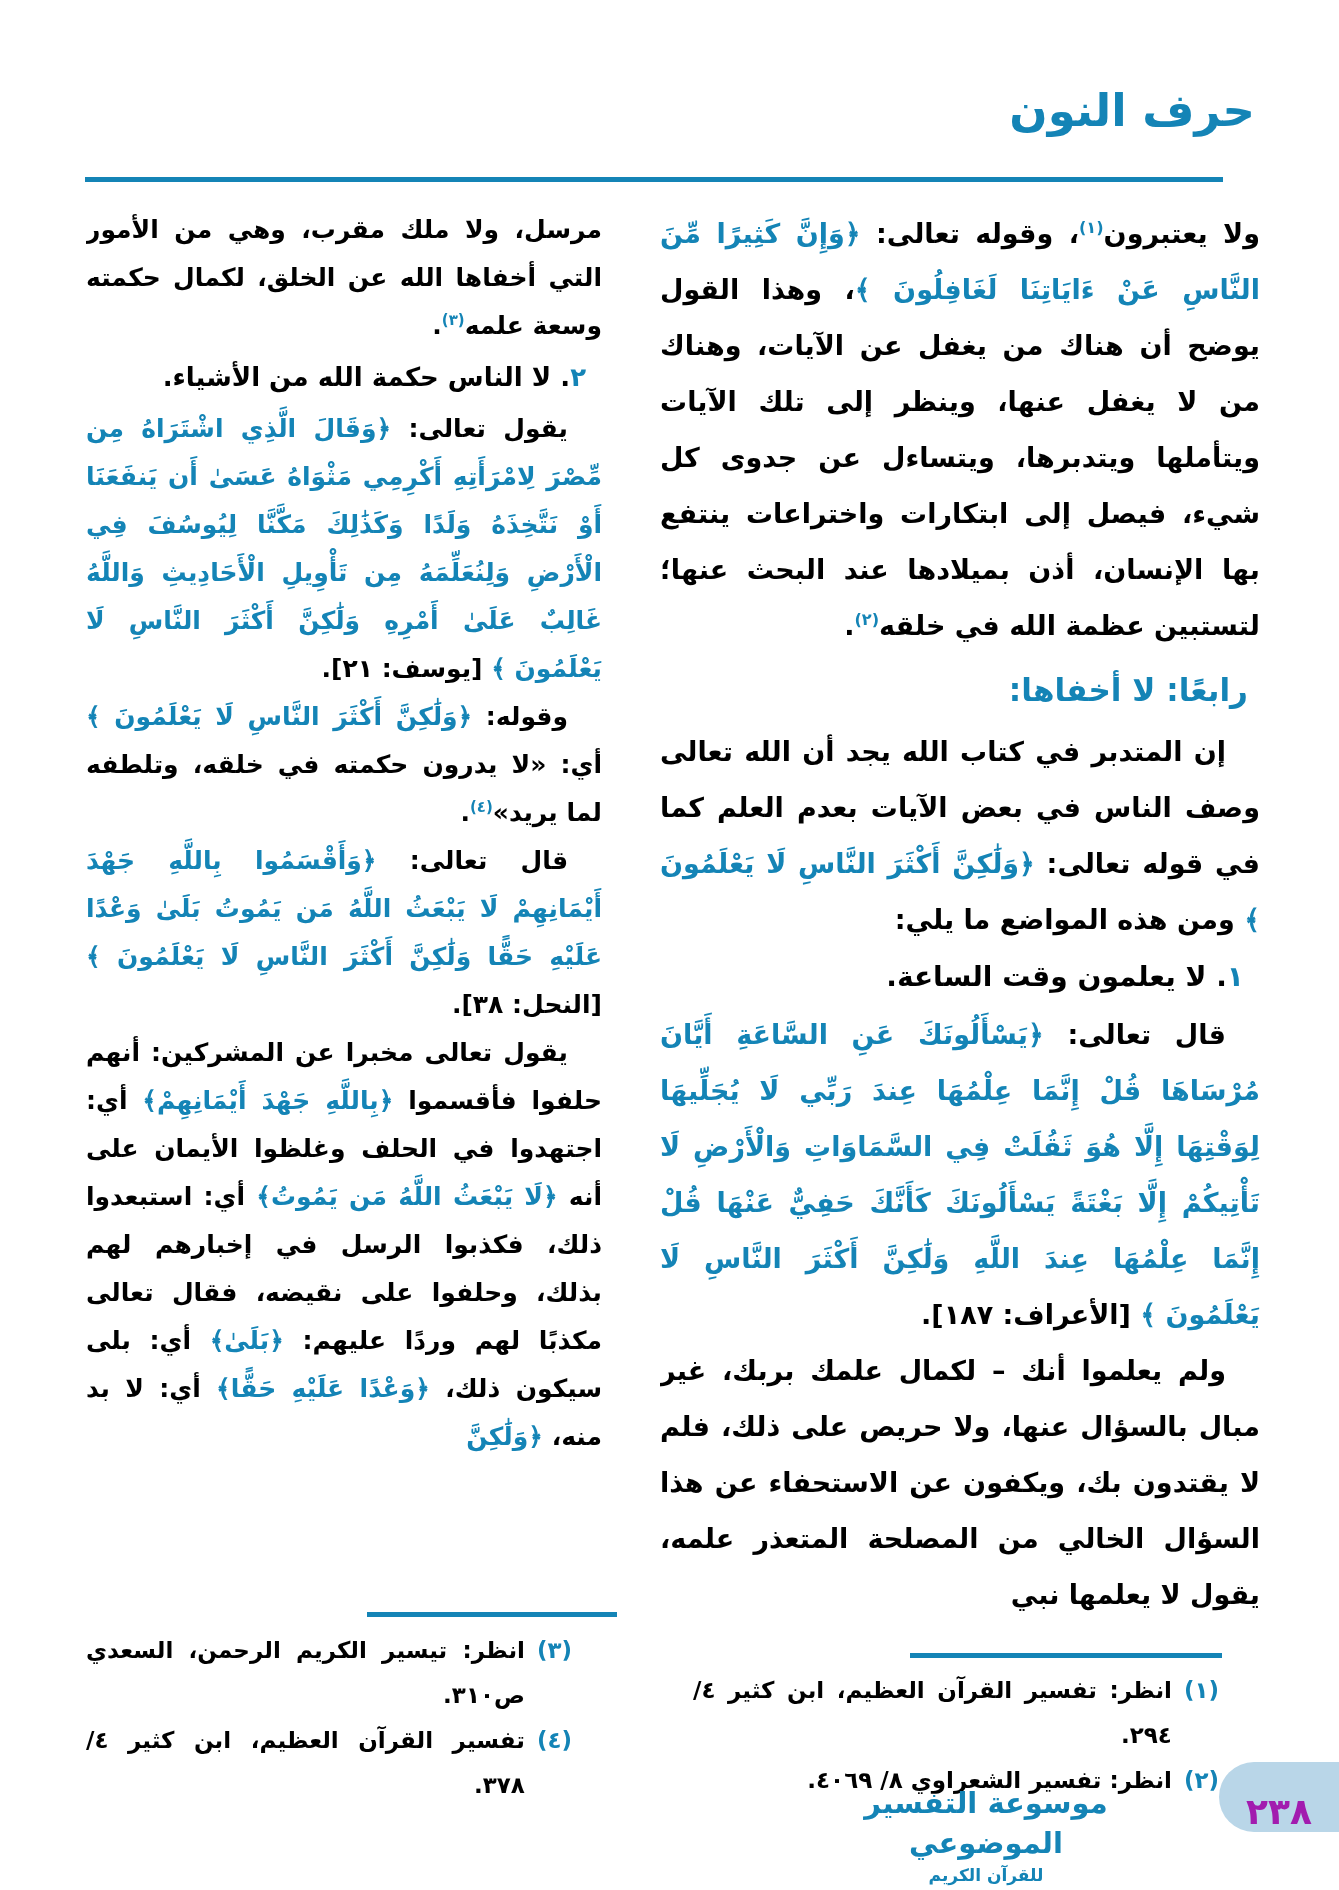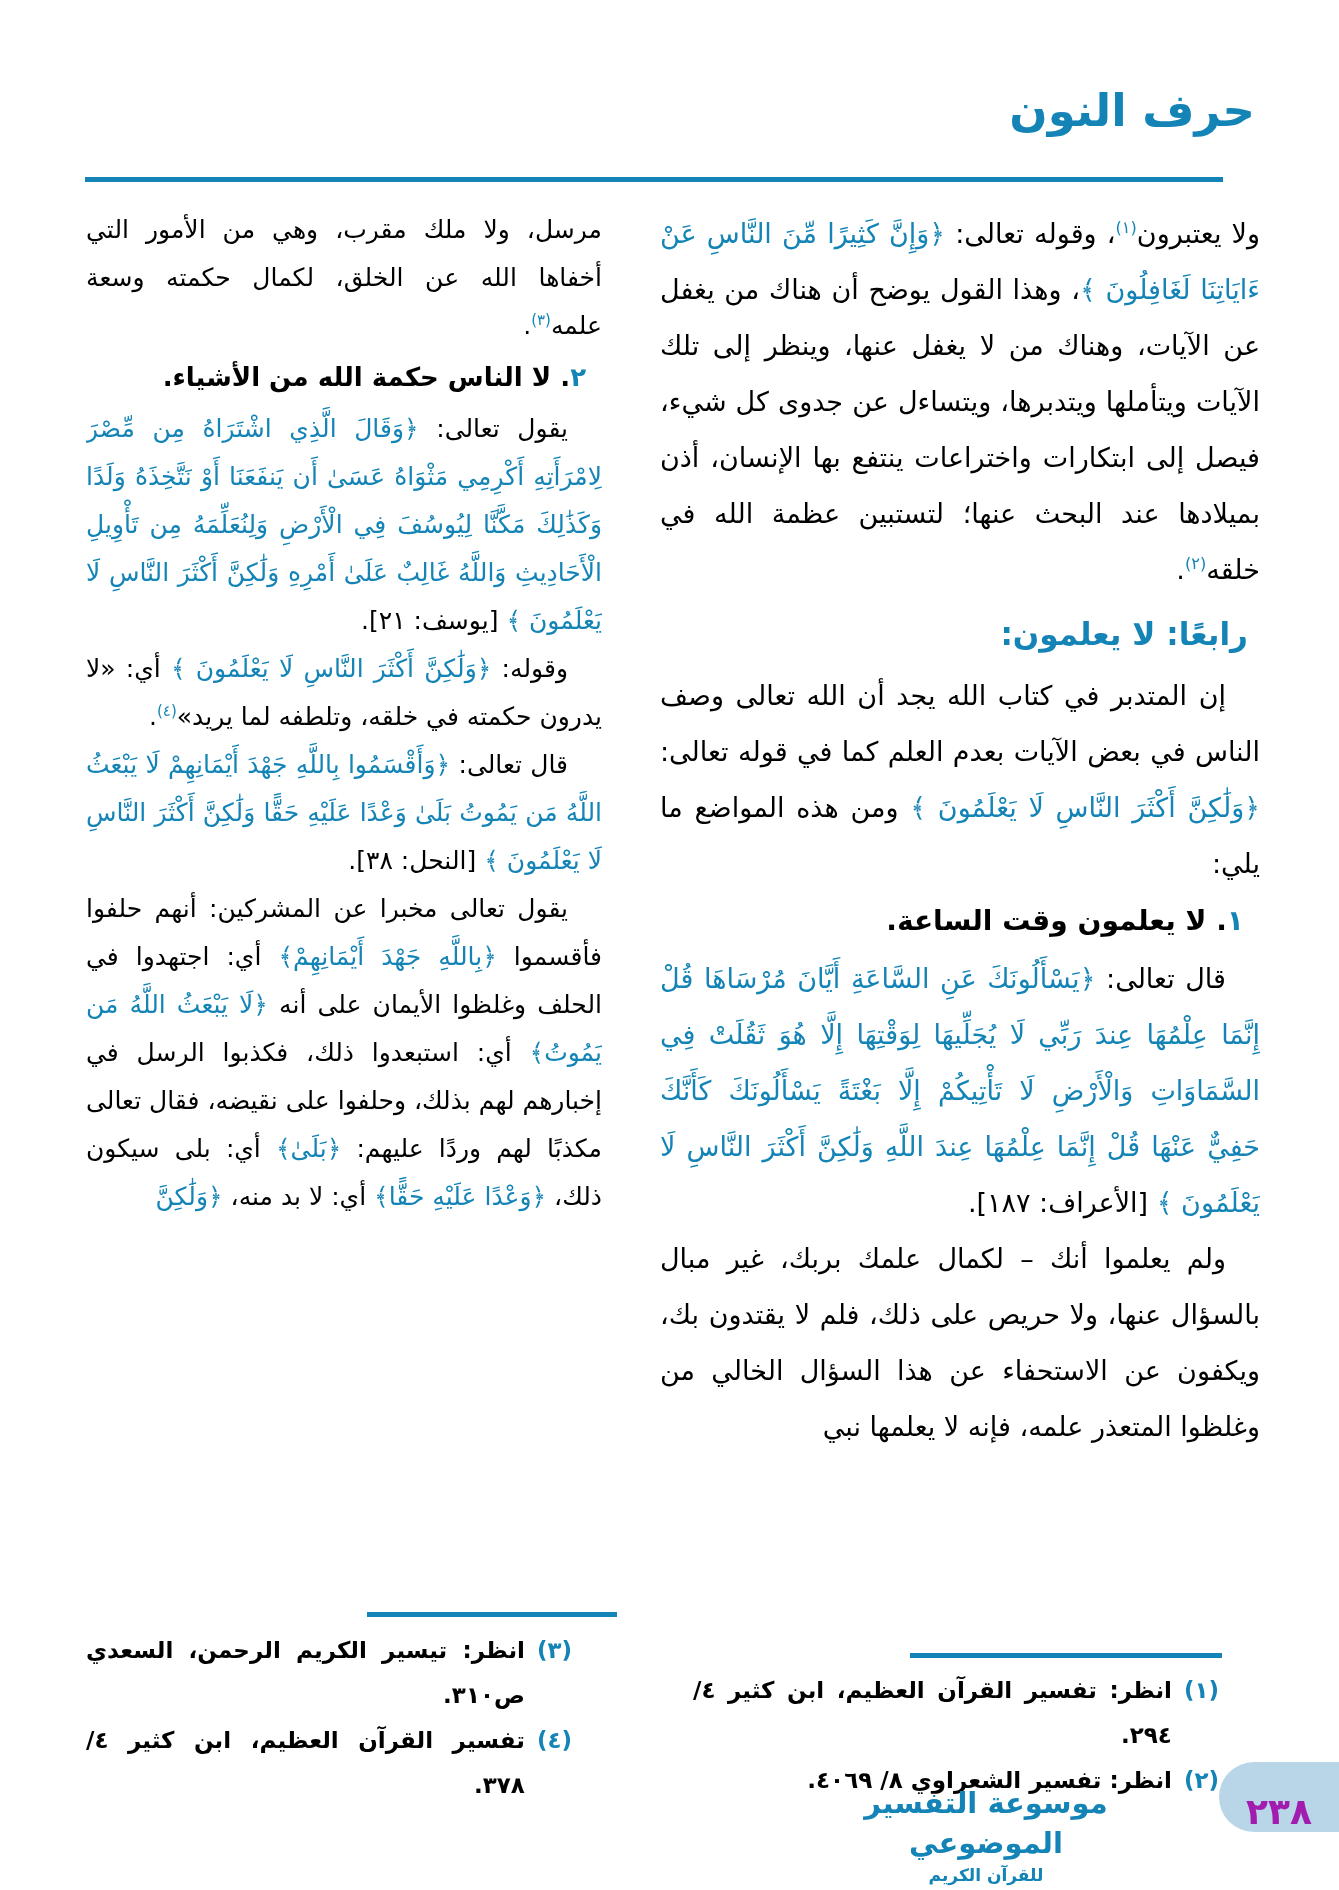--- a/index.html
+++ b/index.html
@@ -27,21 +27,21 @@
   .header-rule{
     position:absolute;top:177px;right:116px;width:1138px;height:5px;
     background:var(--accent);
   }
 
   
   .col{position:absolute;top:206px;overflow:hidden;}
   .col-right{right:79px;width:600px;height:1440px;font-size:27px;line-height:56px;}
   .col-left{left:86px;width:516px;height:1400px;font-size:25px;line-height:48px;}
 
-  .col .p{text-align:justify;text-indent:34px;margin:0;font-weight:normal;}
+  .col .p{text-align:justify;text-indent:34px;margin:0;font-weight:bold;}
   .col .p.flush{text-indent:0;}
   .col .h1{
     color:var(--accent);font-weight:bold;font-size:1.15em;
     line-height:2.2em;margin:2px 0 0;padding-right:12px;
   }
   .col .h2{
     font-weight:bold;font-size:1.04em;line-height:2.1em;
     margin:0;padding-right:16px;
   }
   .run.q{color:var(--accent);}
@@ -82,25 +82,25 @@
 <body>
 
 <div class="page">
 
   <div class="header-title">حرف النون</div>
 
   <div class="header-rule"></div>
 
   <div class="col col-right">
       <div class="p flush"><span class="run t">ولا يعتبرون</span><span class="run r">(١)</span><span class="run t">، وقوله تعالى: </span><span class="run q">﴿وَإِنَّ كَثِيرًا مِّنَ النَّاسِ عَنْ ءَايَاتِنَا لَغَافِلُونَ ﴾</span><span class="run t">، وهذا القول يوضح أن هناك من يغفل عن الآيات، وهناك من لا يغفل عنها، وينظر إلى تلك الآيات ويتأملها ويتدبرها، ويتساءل عن جدوى كل شيء، فيصل إلى ابتكارات واختراعات ينتفع بها الإنسان، أذن بميلادها عند البحث عنها؛ لتستبين عظمة الله في خلقه</span><span class="run r">(٢)</span><span class="run t">.</span></div>
-      <div class="h1"><span class="run hs">رابعًا: لا يعلمون:</span></div>
+      <div class="h1"><span class="run hs">رابعًا: لا أخفاها:</span></div>
       <div class="p"><span class="run t">إن المتدبر في كتاب الله يجد أن الله تعالى وصف الناس في بعض الآيات بعدم العلم كما في قوله تعالى: </span><span class="run q">﴿وَلَٰكِنَّ أَكْثَرَ النَّاسِ لَا يَعْلَمُونَ ﴾</span><span class="run t"> ومن هذه المواضع ما يلي:</span></div>
       <div class="h2"><span class="run num">١</span><span class="run hx">. لا يعلمون وقت الساعة.</span></div>
       <div class="p"><span class="run t">قال تعالى: </span><span class="run q">﴿يَسْأَلُونَكَ عَنِ السَّاعَةِ أَيَّانَ مُرْسَاهَا قُلْ إِنَّمَا عِلْمُهَا عِندَ رَبِّي لَا يُجَلِّيهَا لِوَقْتِهَا إِلَّا هُوَ ثَقُلَتْ فِي السَّمَاوَاتِ وَالْأَرْضِ لَا تَأْتِيكُمْ إِلَّا بَغْتَةً يَسْأَلُونَكَ كَأَنَّكَ حَفِيٌّ عَنْهَا قُلْ إِنَّمَا عِلْمُهَا عِندَ اللَّهِ وَلَٰكِنَّ أَكْثَرَ النَّاسِ لَا يَعْلَمُونَ ﴾</span><span class="run v"> [الأعراف: ١٨٧].</span></div>
-      <div class="p"><span class="run t">ولم يعلموا أنك – لكمال علمك بربك، غير مبال بالسؤال عنها، ولا حريص على ذلك، فلم لا يقتدون بك، ويكفون عن الاستحفاء عن هذا السؤال الخالي من وغلظوا المتعذر علمه، فإنه لا يعلمها نبي</span></div>
+      <div class="p"><span class="run t">ولم يعلموا أنك – لكمال علمك بربك، غير مبال بالسؤال عنها، ولا حريص على ذلك، فلم لا يقتدون بك، ويكفون عن الاستحفاء عن هذا السؤال الخالي من المصلحة المتعذر علمه، يقول لا يعلمها نبي</span></div>
     </div>
 
   <div class="col col-left">
       <div class="p flush"><span class="run t">مرسل، ولا ملك مقرب، وهي من الأمور التي أخفاها الله عن الخلق، لكمال حكمته وسعة علمه</span><span class="run r">(٣)</span><span class="run t">.</span></div>
       <div class="h2"><span class="run num">٢</span><span class="run hx">. لا الناس حكمة الله من الأشياء.</span></div>
       <div class="p"><span class="run t">يقول تعالى: </span><span class="run q">﴿وَقَالَ الَّذِي اشْتَرَاهُ مِن مِّصْرَ لِامْرَأَتِهِ أَكْرِمِي مَثْوَاهُ عَسَىٰ أَن يَنفَعَنَا أَوْ نَتَّخِذَهُ وَلَدًا وَكَذَٰلِكَ مَكَّنَّا لِيُوسُفَ فِي الْأَرْضِ وَلِنُعَلِّمَهُ مِن تَأْوِيلِ الْأَحَادِيثِ وَاللَّهُ غَالِبٌ عَلَىٰ أَمْرِهِ وَلَٰكِنَّ أَكْثَرَ النَّاسِ لَا يَعْلَمُونَ ﴾</span><span class="run v"> [يوسف: ٢١].</span></div>
       <div class="p"><span class="run t">وقوله: </span><span class="run q">﴿وَلَٰكِنَّ أَكْثَرَ النَّاسِ لَا يَعْلَمُونَ ﴾</span><span class="run t"> أي: «لا يدرون حكمته في خلقه، وتلطفه لما يريد»</span><span class="run r">(٤)</span><span class="run t">.</span></div>
       <div class="p"><span class="run t">قال تعالى: </span><span class="run q">﴿وَأَقْسَمُوا بِاللَّهِ جَهْدَ أَيْمَانِهِمْ لَا يَبْعَثُ اللَّهُ مَن يَمُوتُ بَلَىٰ وَعْدًا عَلَيْهِ حَقًّا وَلَٰكِنَّ أَكْثَرَ النَّاسِ لَا يَعْلَمُونَ ﴾</span><span class="run v"> [النحل: ٣٨].</span></div>
       <div class="p"><span class="run t">يقول تعالى مخبرا عن المشركين: أنهم حلفوا فأقسموا </span><span class="run q">﴿بِاللَّهِ جَهْدَ أَيْمَانِهِمْ﴾</span><span class="run t"> أي: اجتهدوا في الحلف وغلظوا الأيمان على أنه </span><span class="run q">﴿لَا يَبْعَثُ اللَّهُ مَن يَمُوتُ﴾</span><span class="run t"> أي: استبعدوا ذلك، فكذبوا الرسل في إخبارهم لهم بذلك، وحلفوا على نقيضه، فقال تعالى مكذبًا لهم وردًا عليهم: </span><span class="run q">﴿بَلَىٰ﴾</span><span class="run t"> أي: بلى سيكون ذلك، </span><span class="run q">﴿وَعْدًا عَلَيْهِ حَقًّا﴾</span><span class="run t"> أي: لا بد منه، </span><span class="run q">﴿وَلَٰكِنَّ</span></div>
     </div>

